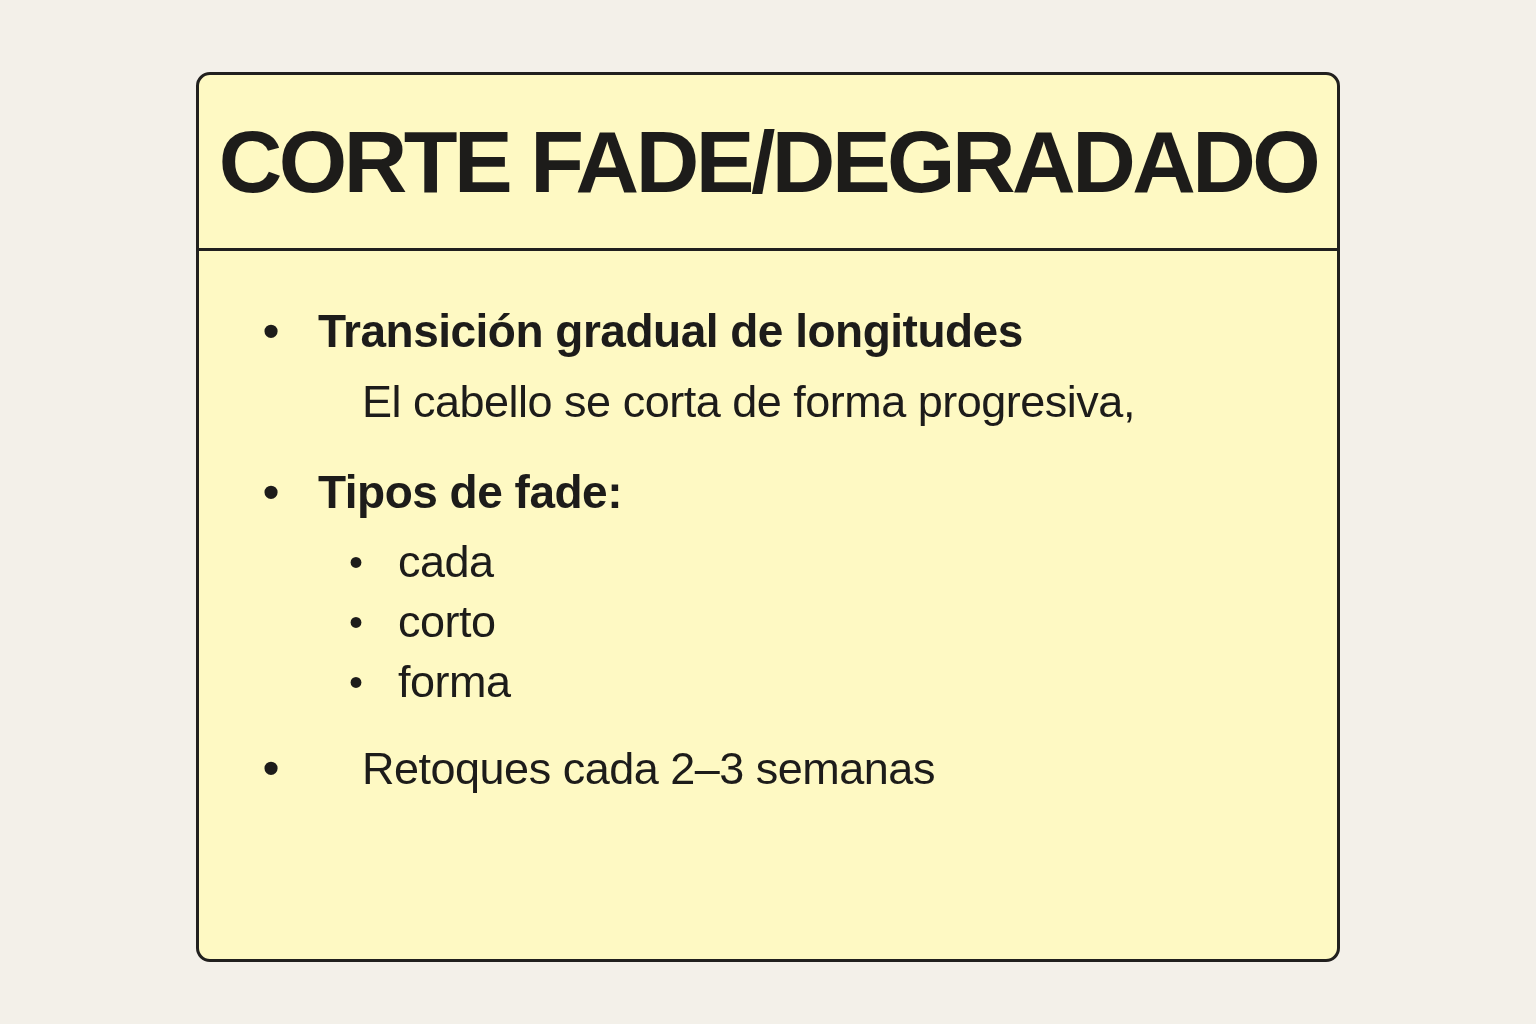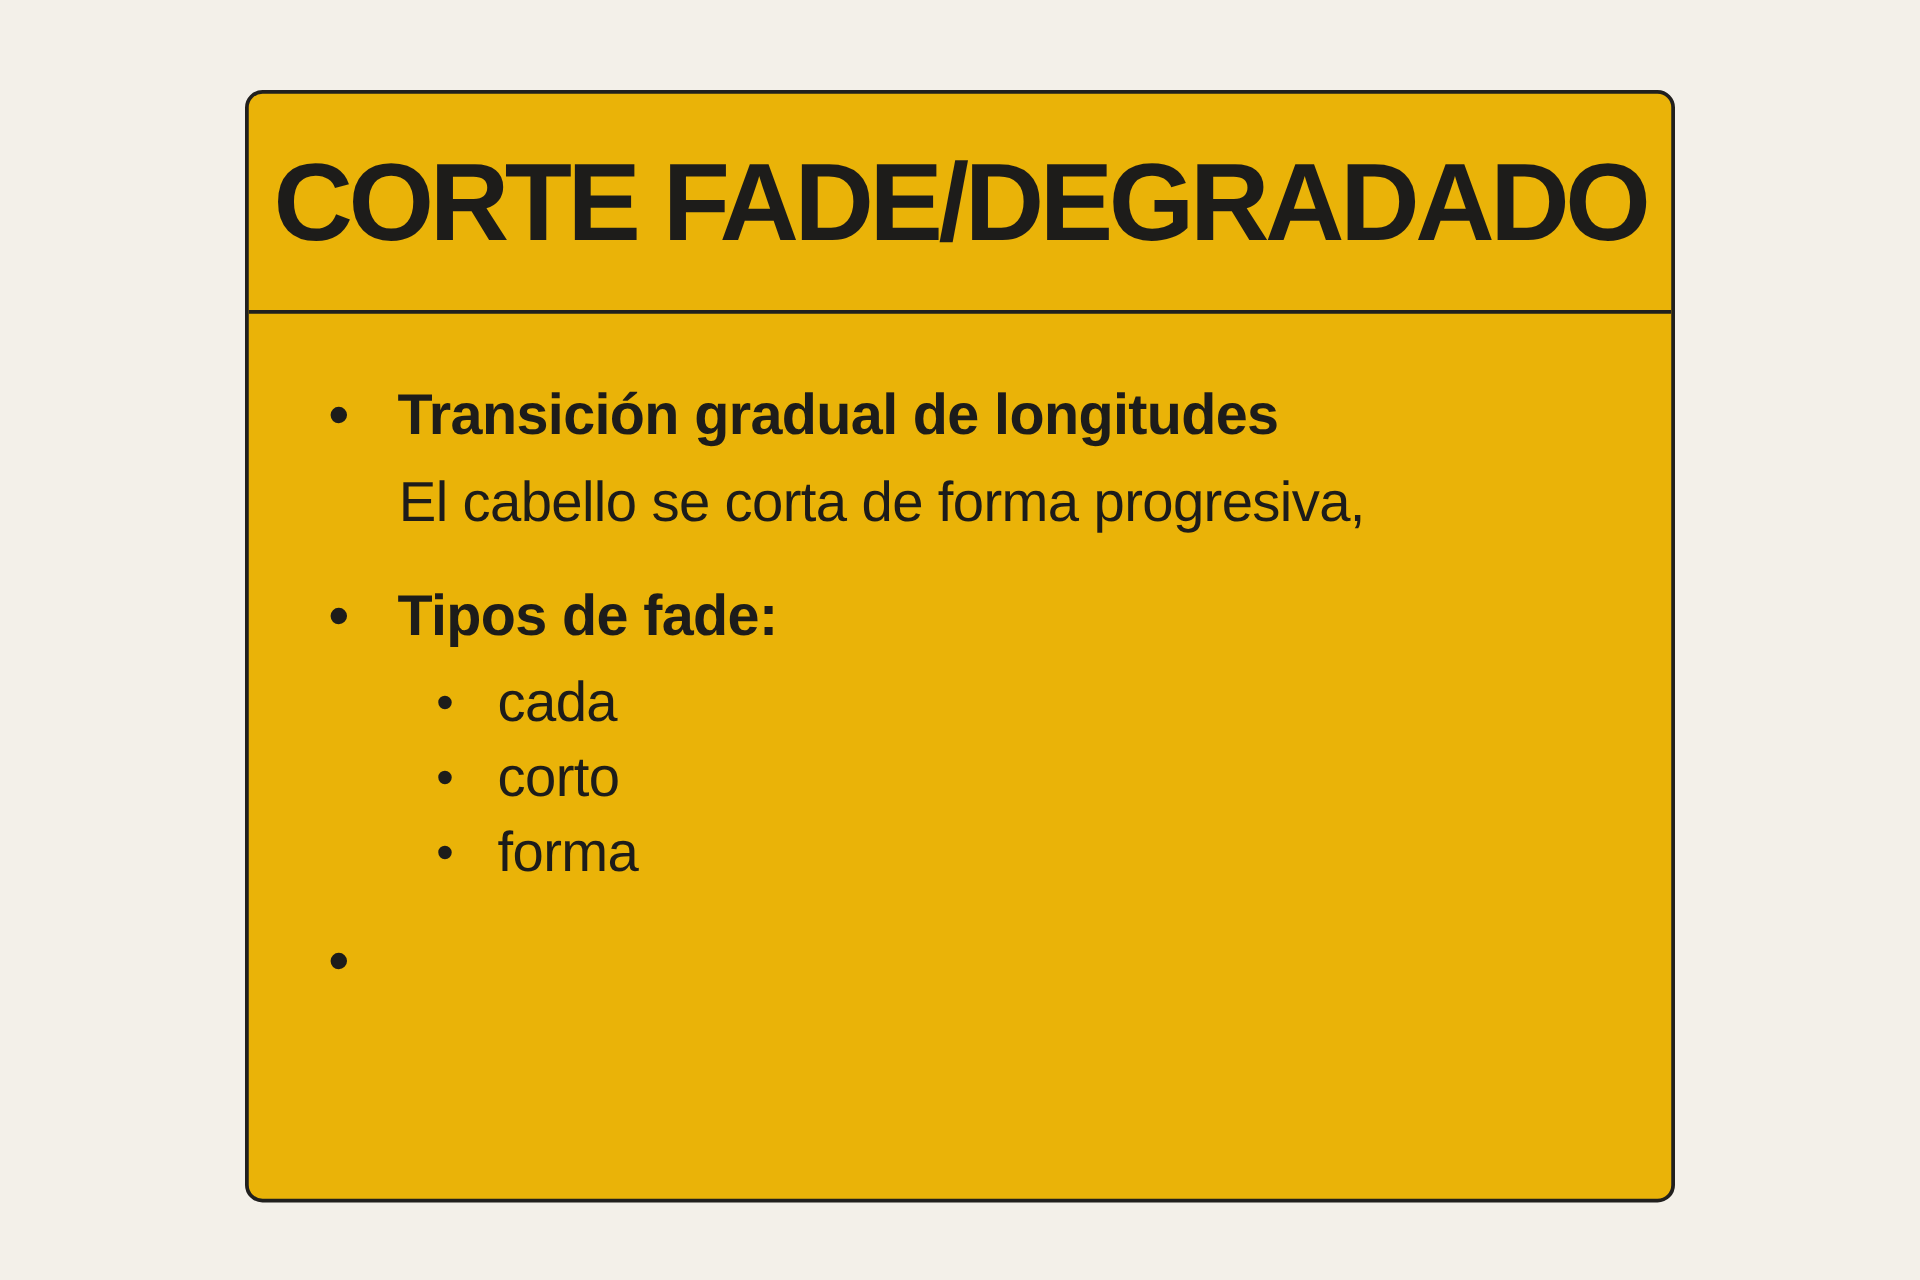--- a/index.html
+++ b/index.html
@@ -15,21 +15,21 @@
     width: 1536px;
     height: 1024px;
     background: #f3f0e9;
   }
   .card {
     position: absolute;
     left: 196px;
     top: 72px;
     width: 1144px;
     height: 890px;
-    background: #eab308;
+    background: #fef9c3;
     border: 3px solid #21201e;
     border-radius: 14px;
     overflow: hidden;
   }
   .card-header {
     height: 176px;
     border-bottom: 3px solid #21201e;
     display: flex;
     align-items: center;
     justify-content: center;
@@ -62,20 +62,21 @@
     font-size: 46px;
     line-height: 56px;
     font-weight: bold;
   }
   .body-line {
     padding-left: 120px;
     font-size: 45px;
     line-height: 57px;
     letter-spacing: -0.5px;
     font-weight: normal;
+    margin-left: 43px;
   }
   .subrow {
     position: relative;
     padding-left: 199px;
     font-size: 45px;
     line-height: 60px;
     letter-spacing: -0.5px;
     font-weight: normal;
   }
   .subrow .dot {
@@ -125,17 +126,18 @@
         <div class="subrow">
           <span class="dot">•</span>
           <span>forma</span>
         </div>
       </div>
 
       <div class="section sec-mant">
         <div class="hrow">
           <span class="dot">•</span>
         </div>
+        <div class="body-line">Retoques cada 2–3 semanas</div>
       </div>
 
     </div>
   </div>
 </div>
 
 </body></html>

